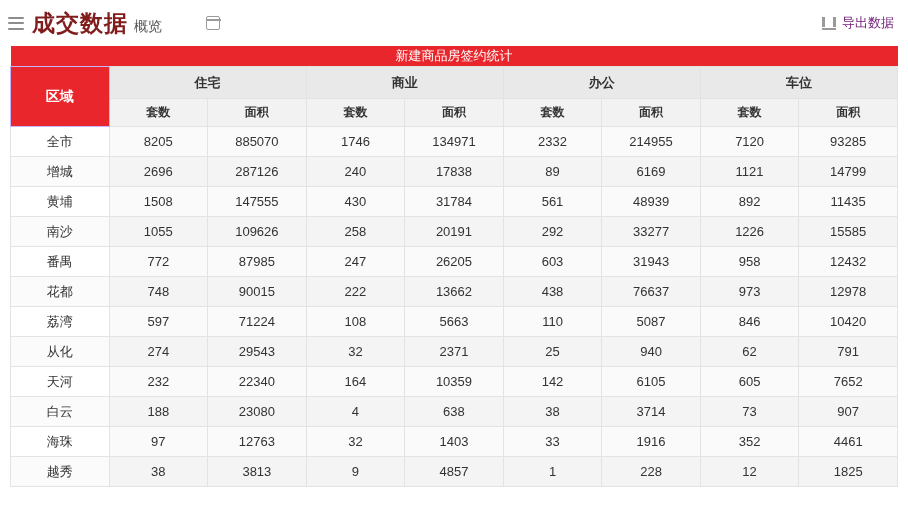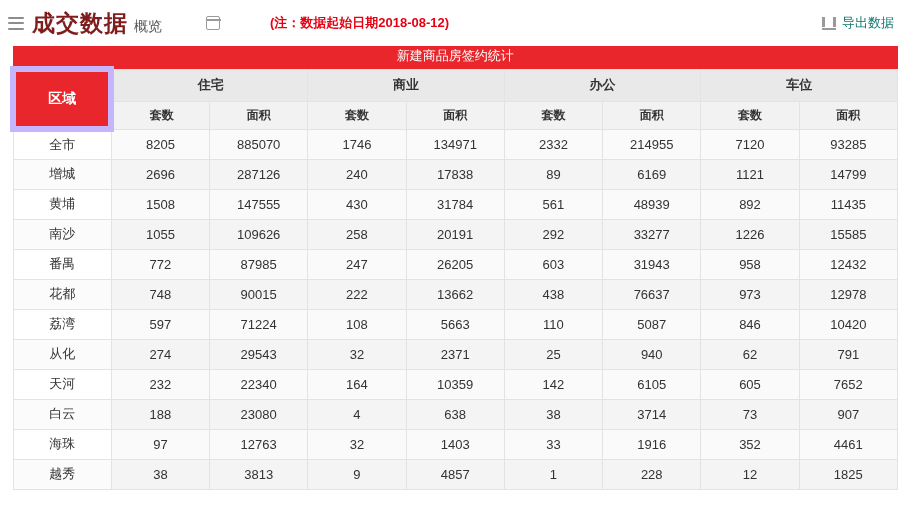--- a/index.html
+++ b/index.html
@@ -66,21 +66,21 @@
     margin-left: 42px;
     color: #e60012;
     font-size: 13px;
     font-weight: bold;
   }
   .export {
     position: absolute;
     right: 14px;
     display: flex;
     align-items: center;
-    color: #0f766e;
+    color: #701a75;
     font-size: 13px;
   }
   .export-icon {
     width: 14px; height: 13px;
     margin-right: 6px;
     position: relative;
   }
   .export-icon:before {
     content: "";
     position: absolute; left: 0; top: 0; width: 3px; height: 10px; background: #9a9a9a;
@@ -114,21 +114,21 @@
     border: 1px solid #e3e3e3;
     text-align: center;
     color: #333;
   }
   .hdr-region {
     background: #e8262c;
     color: #fff;
     font-size: 14px;
     font-weight: bold;
     width: 120px;
-    border: 6px solid #c4b5fd;
+    border: 1px solid #c4b5fd;
   }
   .hdr-cat {
     background: #e9e9e9;
     height: 32px;
     font-size: 13px;
     font-weight: bold;
     color: #333;
   }
   .hdr-sub {
     background: #f2f2f2;
@@ -163,21 +163,20 @@
     </div>
     <div class="title-block">
       <span class="title-main">成交数据</span>
       <span class="title-sub">概览</span>
     </div>
 
     <div class="date-block">
       <span class="cal-icon"></span>
     </div>
 
-    <div class="note">(注：数据起始日期2018-08-12)</div>
 
     <div class="export">
       <span class="export-icon">
           <span class="export-base"></span>
         </span>
       <span>导出数据</span>
     </div>
   </div>
 
   <div class="table-wrap">

